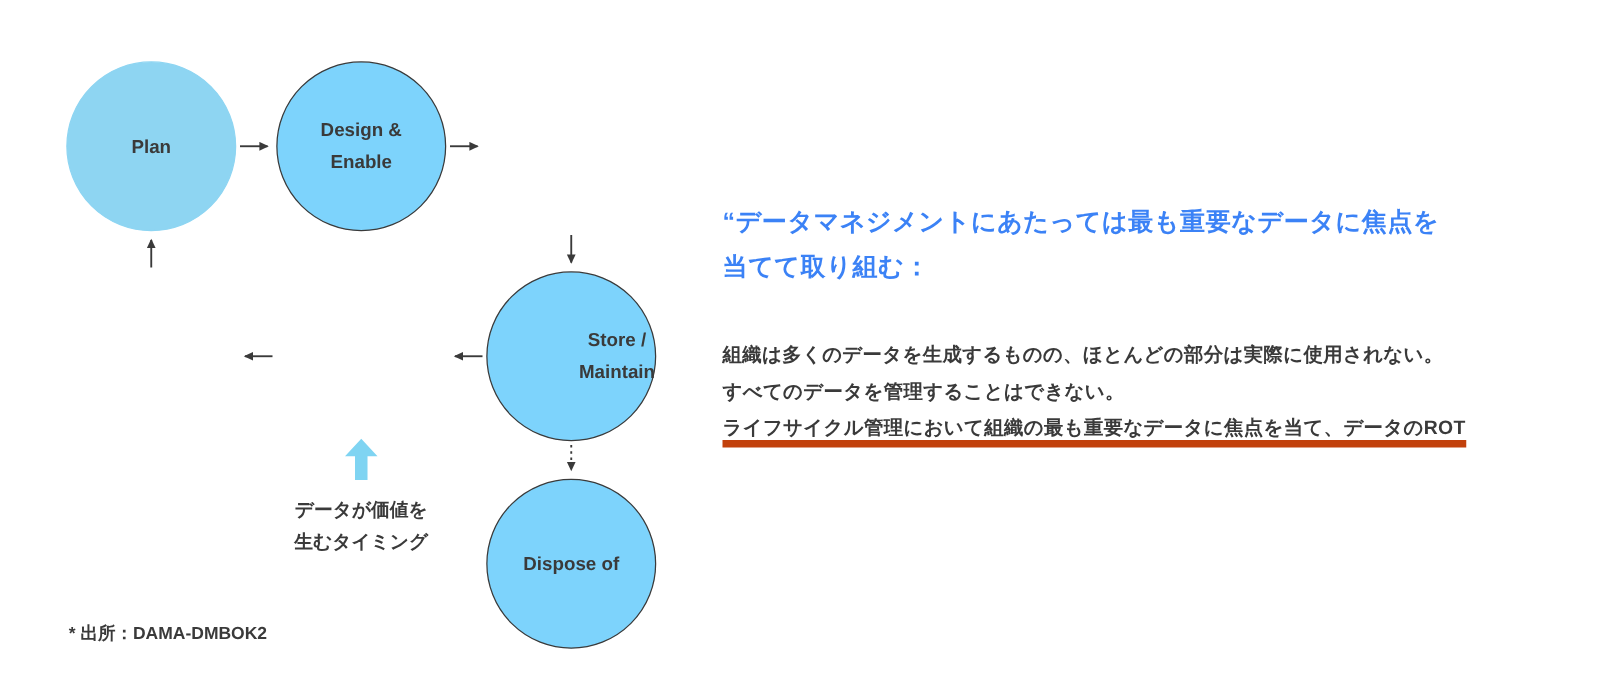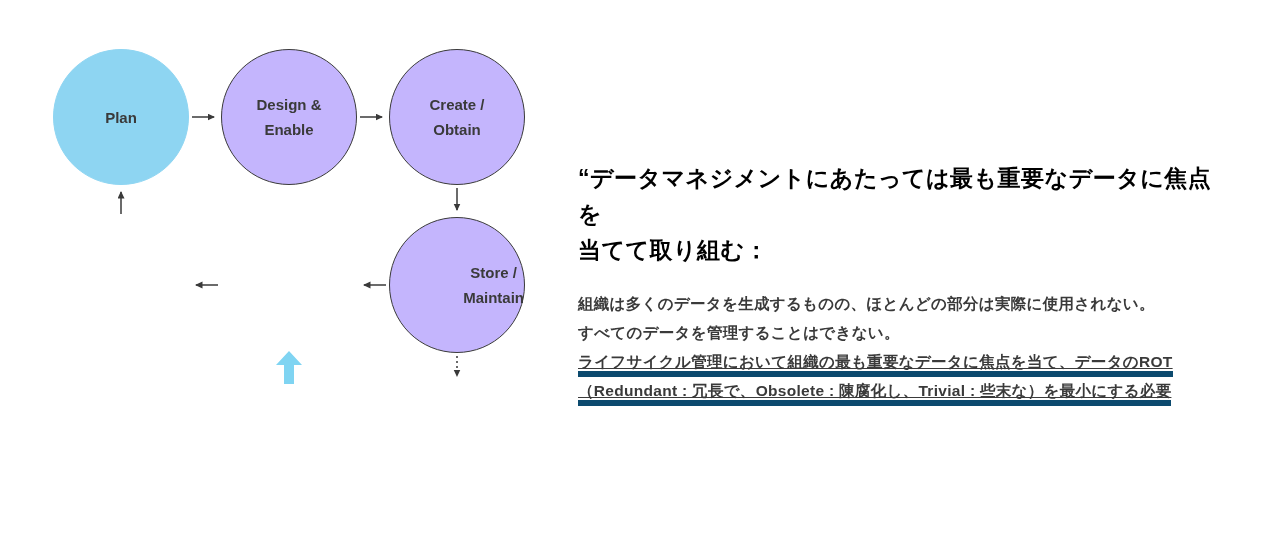--- a/index.html
+++ b/index.html
@@ -11,21 +11,21 @@
   
   .diagram { position: absolute; left: 0; top: 0; width: 580px; height: 549px; }
 
   .arrows { position: absolute; left: 0; top: 0; }
 
   .node {
     position: absolute;
     width: 136px; height: 136px;
     border-radius: 50%;
     border: 1.5px solid #3a3a3a;
-    background: #c4b5fd;
+    background: #7dd3fc;
     display: flex; align-items: center; justify-content: center;
     text-align: center;
     font-size: 15px; font-weight: 600; color: #3a3a3a;
     line-height: 25px;
     white-space: pre-line;
   }
   .node-plan    { left: 53px;  top: 49px;  background: #8ed5f2; border-color: #8ed5f2; }
   .node-design  { left: 221px; top: 49px; }
   .node-create  { left: 389px; top: 49px; }
   .node-enhance { left: 53px;  top: 217px; }
@@ -40,33 +40,32 @@
   }
 
   .source-note {
     position: absolute; left: 55px; top: 498px;
     font-size: 14px; font-weight: 700; color: #3a3a3a;
   }
 
   
   .quote { position: absolute; left: 578px; top: 160px; width: 640px; }
   .quote-heading {
-    font-size: 23px; font-weight: 700; line-height: 36px;
-    color: #000000; letter-spacing: 0.5px;
+    font-size: 20px; font-weight: 700; line-height: 36px;
+    color: #3b82f6; letter-spacing: 0.5px;
   }
   .quote-body {
-    margin-top: 21px;
+    margin-top: 38px;
     font-size: 15.5px; font-weight: 600; line-height: 29px;
     color: #3a3a3a; letter-spacing: 0.3px;
   }
   .quote-body .line { height: 29px; }
   .hl {
-    border-bottom: 6px solid #0c4a6e;
+    border-bottom: 6px solid #c2410c;
     padding-bottom: 1px;
-    text-decoration: underline;
   }
 </style>
 </head>
 <body>
 
 <div class="canvas">
 
   <div class="diagram">
 
     <svg class="arrows" width="580" height="549" viewBox="0 0 580 549">
@@ -93,38 +92,39 @@
       <polygon points="289,351 276,365 284,365 284,384 294,384 294,365 302,365" fill="#7fd4f2"></polygon>
     </svg>
 
     <div class="node node-plan">
       <span>Plan</span>
     </div>
     <div class="node node-design">
       <span>Design &amp;
 Enable</span>
     </div>
-    <div class="node node-create">
-      <span>Create /
-Obtain</span>
-    </div>
     <div class="node node-store">
       <span>Store /
 Maintain</span>
     </div>
+    <div class="node node-dispose">
+      <span>Dispose of</span>
+    </div>
 
+    <div class="value-note">データが価値を
+生むタイミング</div>
 
+    <div class="source-note">* 出所：DAMA-DMBOK2</div>
   </div>
 
   <div class="quote">
     <div class="quote-heading">
       <div>“データマネジメントにあたっては最も重要なデータに焦点を</div>
       <div>当てて取り組む：</div>
     </div>
     <div class="quote-body">
       <div class="line"><span>組織は多くのデータを生成するものの、ほとんどの部分は実際に使用されない。</span></div>
       <div class="line"><span>すべてのデータを管理することはできない。</span></div>
       <div class="line"><span class="hl">ライフサイクル管理において組織の最も重要なデータに焦点を当て、データのROT</span></div>
-      <div class="line"><span class="hl">（Redundant : 冗長で、Obsolete : 陳腐化し、Trivial : 些末な）を最小にする必要</span></div>
     </div>
   </div>
 
 </div>
 
 </body></html>

